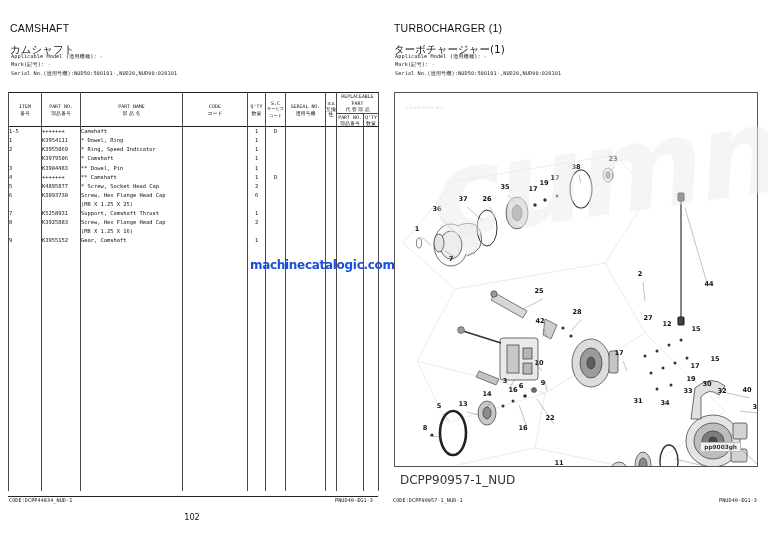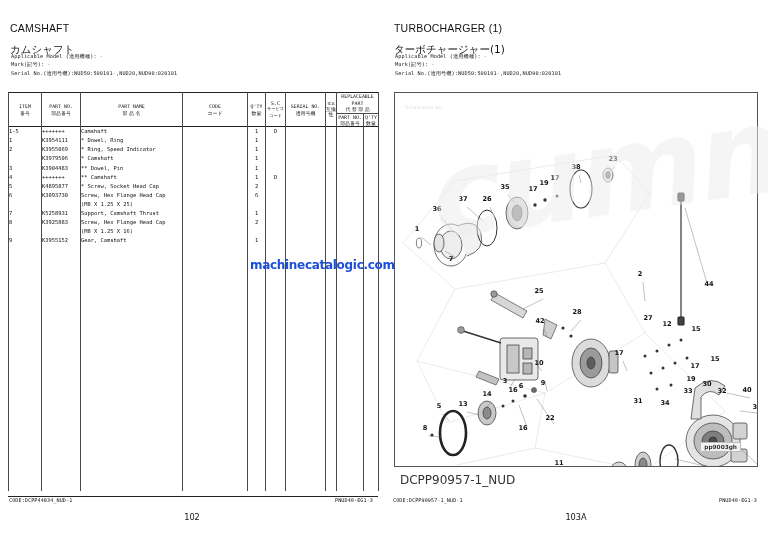--- a/index.html
+++ b/index.html
@@ -1011,19 +1011,18 @@
         </g>
     </svg>
 
     <div class="ppcode">pp9003gh</div>
   </div>
 
   <div class="dwg-caption">DCPP90957-1_NUD</div>
 
   <div class="foot-code">CODE:DCPP90957-1_NUD-1</div>
   <div class="foot-right">PNUD40-EG1-3</div>
-  <div class="foot-page">103A</div>
 </div>
 
 <div class="wm-cummins">
   <div class="wm-cummins-txt">cummins</div>
 </div>
 <div class="wm-site">machinecatalogic.com</div>
 
 </body></html>

